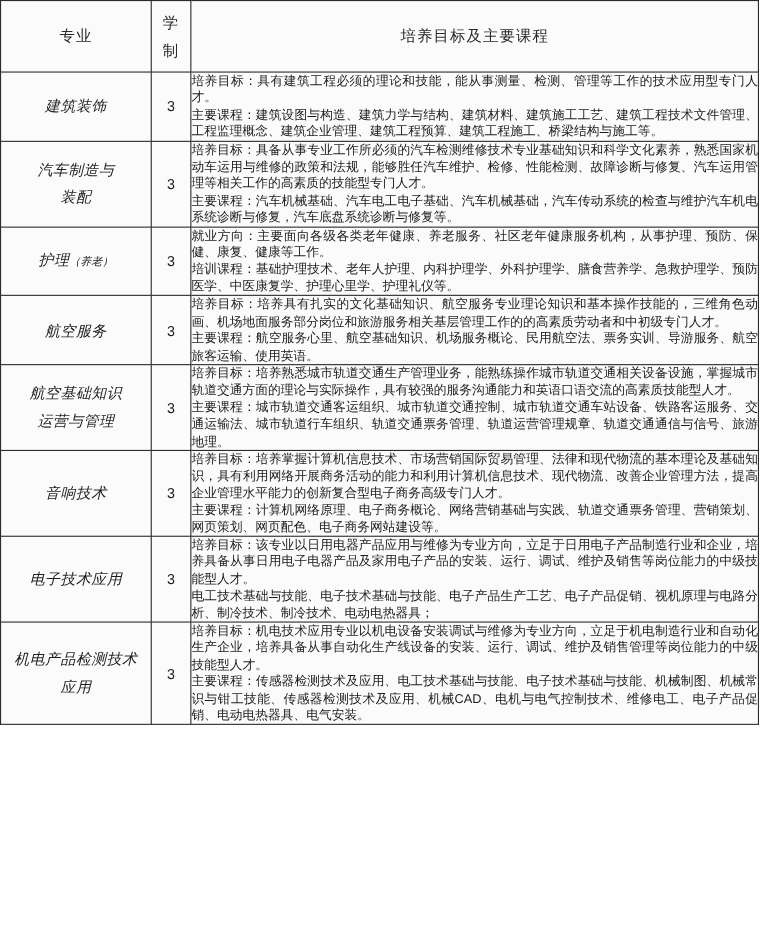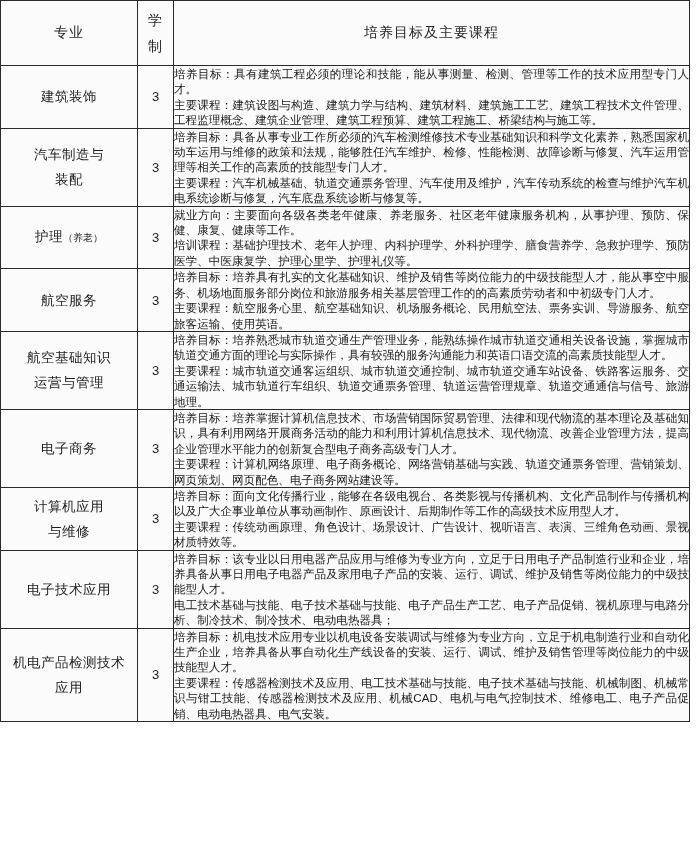--- a/index.html
+++ b/index.html
@@ -54,20 +54,21 @@
   .years-stack span { display: block; }
 
   
   td.cell-major {
     text-align: center;
     font-size: 13.5px;
     line-height: 25px;
     color: #1e1e1e;
     padding: 4px 6px;
     letter-spacing: 0.5px;
+    font-style: italic;
   }
   td.cell-major .nm-line { display: block; }
   td.cell-major .nm-small { font-size: 10px; letter-spacing: 0; }
 
   td.cell-years {
     text-align: center;
     font-size: 13px;
     color: #1e1e1e;
   }
 
@@ -118,71 +119,60 @@
           </td>
         </tr>
         <tr>
           <td class="cell-major">
             <span class="nm-line">汽车制造与</span>
             <span class="nm-line">装配</span>
           </td>
           <td class="cell-years">3</td>
           <td class="cell-detail">
             <p>培养目标：具备从事专业工作所必须的汽车检测维修技术专业基础知识和科学文化素养，熟悉国家机动车运用与维修的政策和法规，能够胜任汽车维护、检修、性能检测、故障诊断与修复、汽车运用管理等相关工作的高素质的技能型专门人才。</p>
-            <p>主要课程：汽车机械基础、轨道交通票务管理、汽车使用及维护，汽车传动系统的检查与维护汽车机电系统诊断与修复，汽车底盘系统诊断与修复等。</p>
+            <p>主要课程：汽车机械基础、汽车电工电子基础、汽车机械基础，汽车传动系统的检查与维护汽车机电系统诊断与修复，汽车底盘系统诊断与修复等。</p>
           </td>
         </tr>
         <tr>
           <td class="cell-major"><span class="">护理</span><span class="nm-small">（养老）</span></td>
           <td class="cell-years">3</td>
           <td class="cell-detail">
             <p>就业方向：主要面向各级各类老年健康、养老服务、社区老年健康服务机构，从事护理、预防、保健、康复、健康等工作。</p>
             <p>培训课程：基础护理技术、老年人护理、内科护理学、外科护理学、膳食营养学、急救护理学、预防医学、中医康复学、护理心里学、护理礼仪等。</p>
           </td>
         </tr>
         <tr>
           <td class="cell-major">
             <span class="nm-line">航空服务</span>
           </td>
           <td class="cell-years">3</td>
           <td class="cell-detail">
-            <p>培养目标：培养具有扎实的文化基础知识、维护及销售等岗位能力的中级技能型人才，能从事空中服务、机场地面服务部分岗位和旅游服务相关基层管理工作的的高素质劳动者和中初级专门人才。</p>
+            <p>培养目标：培养具有扎实的文化基础知识、航空服务专业理论知识和基本操作技能的，三维角色动画、机场地面服务部分岗位和旅游服务相关基层管理工作的的高素质劳动者和中初级专门人才。</p>
             <p>主要课程：航空服务心里、航空基础知识、机场服务概论、民用航空法、票务实训、导游服务、航空旅客运输、使用英语。</p>
           </td>
         </tr>
         <tr>
           <td class="cell-major">
             <span class="nm-line">航空基础知识</span>
             <span class="nm-line">运营与管理</span>
           </td>
           <td class="cell-years">3</td>
           <td class="cell-detail">
             <p>培养目标：培养熟悉城市轨道交通生产管理业务，能熟练操作城市轨道交通相关设备设施，掌握城市轨道交通方面的理论与实际操作，具有较强的服务沟通能力和英语口语交流的高素质技能型人才。</p>
             <p>主要课程：城市轨道交通客运组织、城市轨道交通控制、城市轨道交通车站设备、铁路客运服务、交通运输法、城市轨道行车组织、轨道交通票务管理、轨道运营管理规章、轨道交通通信与信号、旅游地理。</p>
           </td>
         </tr>
         <tr>
           <td class="cell-major">
-            <span class="nm-line">电子商务</span>
+            <span class="nm-line">音响技术</span>
           </td>
           <td class="cell-years">3</td>
           <td class="cell-detail">
             <p>培养目标：培养掌握计算机信息技术、市场营销国际贸易管理、法律和现代物流的基本理论及基础知识，具有利用网络开展商务活动的能力和利用计算机信息技术、现代物流、改善企业管理方法，提高企业管理水平能力的创新复合型电子商务高级专门人才。</p>
             <p>主要课程：计算机网络原理、电子商务概论、网络营销基础与实践、轨道交通票务管理、营销策划、网页策划、网页配色、电子商务网站建设等。</p>
-          </td>
-        </tr>
-        <tr>
-          <td class="cell-major">
-            <span class="nm-line">计算机应用</span>
-            <span class="nm-line">与维修</span>
-          </td>
-          <td class="cell-years">3</td>
-          <td class="cell-detail">
-            <p>培养目标：面向文化传播行业，能够在各级电视台、各类影视与传播机构、文化产品制作与传播机构以及广大企事业单位从事动画制作、原画设计、后期制作等工作的高级技术应用型人才。</p>
-            <p>主要课程：传统动画原理、角色设计、场景设计、广告设计、视听语言、表演、三维角色动画、景视材质特效等。</p>
           </td>
         </tr>
         <tr>
           <td class="cell-major">
             <span class="nm-line">电子技术应用</span>
           </td>
           <td class="cell-years">3</td>
           <td class="cell-detail">
             <p>培养目标：该专业以日用电器产品应用与维修为专业方向，立足于日用电子产品制造行业和企业，培养具备从事日用电子电器产品及家用电子产品的安装、运行、调试、维护及销售等岗位能力的中级技能型人才。</p>
             <p>电工技术基础与技能、电子技术基础与技能、电子产品生产工艺、电子产品促销、视机原理与电路分析、制冷技术、制冷技术、电动电热器具；</p>

